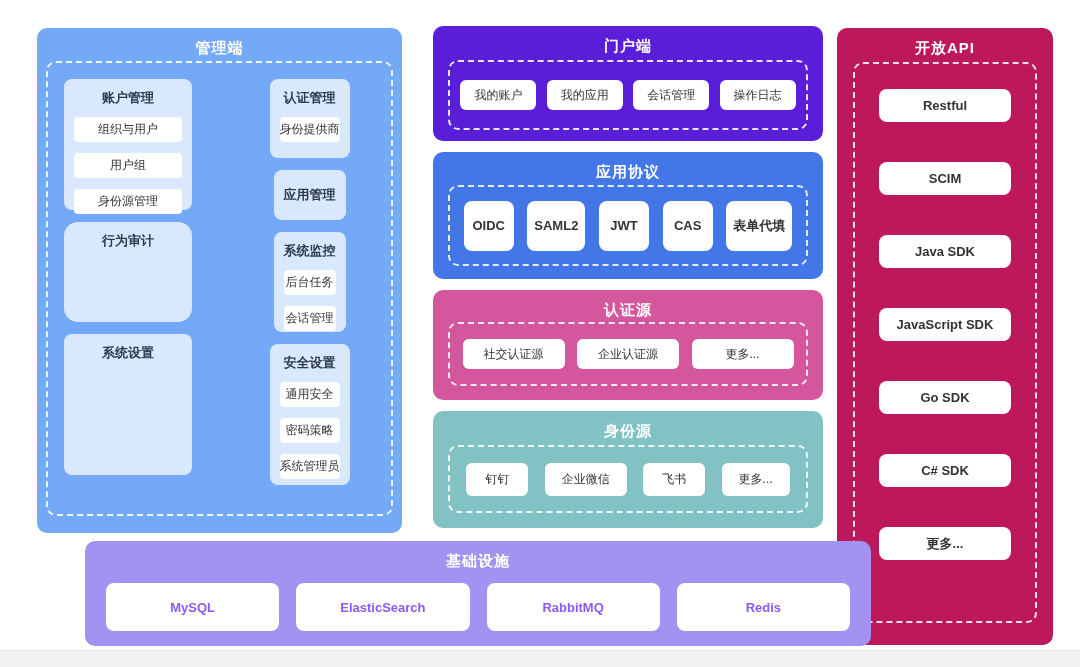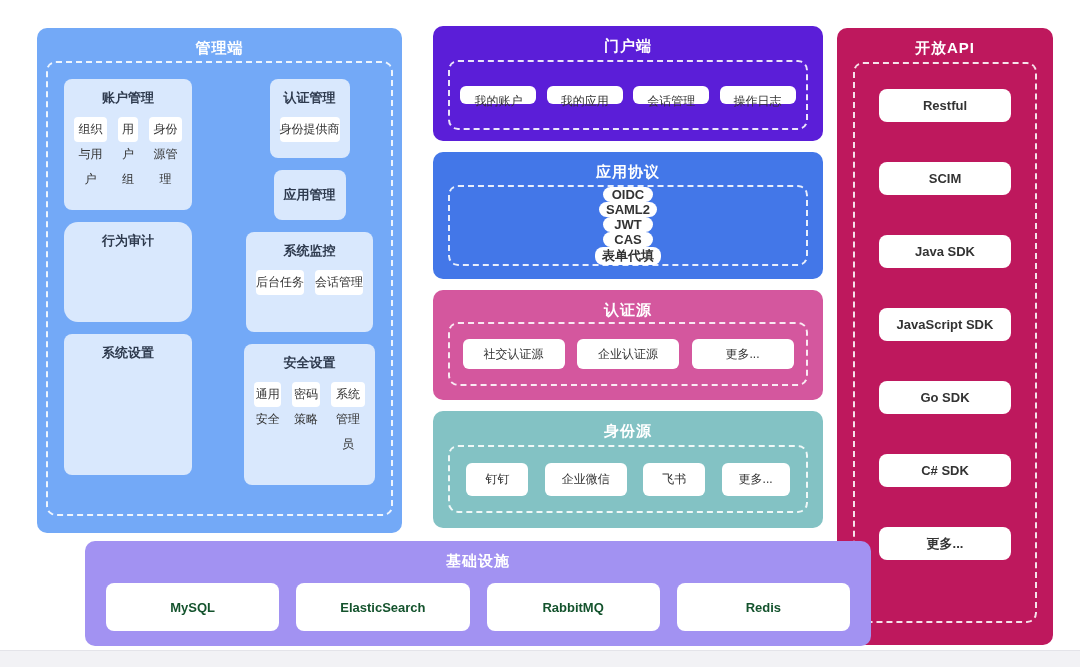--- a/index.html
+++ b/index.html
@@ -12,57 +12,57 @@
   .dashed{position:absolute;border:2px dashed rgba(255,255,255,0.88);border-radius:10px;box-sizing:border-box;}
 
   
   .block-admin{left:37px;top:28px;width:365px;height:505px;}
   .admin-dashed{left:9px;top:33px;width:347px;height:455px;padding:16px;display:flex;justify-content:space-between;}
   .admin-col{display:flex;flex-direction:column;gap:12px;}
   .admin-col.left{width:128px;}
   .admin-col.right{width:131px;align-items:center;}
   .admin-card{border-radius:8px;box-sizing:border-box;display:flex;flex-direction:column;padding:10px 10px 0;}
   .admin-card-title{text-align:center;font-size:13px;font-weight:600;color:#2e3a4e;height:18px;line-height:18px;margin-bottom:10px;flex:0 0 auto;}
-  .admin-card-items{display:flex;gap:11px;}
+  .admin-card-items{display:flex;flex-direction:column;gap:11px;}
   .admin-pill{background:#ffffff;height:25px;line-height:25px;border-radius:4px;text-align:center;font-size:12px;color:#333333;}
   .admin-col.left  .admin-card:nth-of-type(1){height:131px;}
   .admin-col.left  .admin-card:nth-of-type(2){height:100px;border-radius:14px;}
   .admin-col.left  .admin-card:nth-of-type(3){height:141px;}
   .admin-col.right .admin-card:nth-of-type(1){height:79px;}
   .admin-col.right .admin-card:nth-of-type(2){height:50px;justify-content:center;padding-top:0;}
   .admin-col.right .admin-card:nth-of-type(2) .admin-card-title{margin-bottom:0;}
   .admin-col.right .admin-card:nth-of-type(3){height:100px;}
   .admin-col.right .admin-card:nth-of-type(4){height:141px;}
 
   
   .block-portal{left:433px;top:26px;width:390px;height:115px;}
   .portal-dashed{left:15px;top:34px;width:360px;height:70px;display:flex;align-items:center;justify-content:space-evenly;}
-  .mid-pill{background:#ffffff;border-radius:6px;height:18px;line-height:30px;padding:0 14px;font-size:12px;font-weight:500;color:#333333;text-align:center;}
+  .mid-pill{background:#ffffff;border-radius:6px;height:30px;line-height:30px;padding:0 14px;font-size:12px;font-weight:500;color:#333333;text-align:center;}
 
   .block-protocols{left:433px;top:152px;width:390px;height:127px;}
-  .protocols-dashed{left:15px;top:33px;width:360px;height:81px;display:flex;align-items:center;justify-content:space-evenly;flex-direction:column;}
+  .protocols-dashed{left:15px;top:33px;width:360px;height:81px;display:flex;align-items:center;justify-content:space-evenly;}
   .protocol-pill{background:#ffffff;border-radius:8px;min-width:50px;height:50px;display:flex;align-items:center;justify-content:center;font-size:13px;font-weight:bold;color:#333333;padding:0 7px;box-sizing:border-box;}
 
   .block-auth{left:433px;top:290px;width:390px;height:110px;}
   .auth-dashed{left:15px;top:32px;width:360px;height:64px;display:flex;align-items:center;justify-content:space-evenly;}
   .auth-pill{background:#ffffff;border-radius:6px;width:102px;height:30px;line-height:30px;font-size:12px;font-weight:500;color:#333333;text-align:center;}
 
   .block-identity{left:433px;top:411px;width:390px;height:117px;}
   .identity-dashed{left:15px;top:34px;width:360px;height:68px;display:flex;align-items:center;justify-content:space-evenly;}
   .identity-pill{background:#ffffff;border-radius:6px;height:33px;line-height:33px;min-width:28px;padding:0 17px;font-size:12px;font-weight:500;color:#333333;text-align:center;}
 
   
   .block-api{left:837px;top:28px;width:216px;height:617px;}
   .api-dashed{left:16px;top:34px;width:184px;height:561px;padding-top:25px;display:flex;flex-direction:column;align-items:center;gap:40px;}
   .api-pill{width:132px;height:33px;line-height:33px;background:#ffffff;border-radius:8px;text-align:center;font-weight:bold;font-size:13px;color:#333333;flex:0 0 auto;}
 
   
   .block-infra{left:37px;top:541px;width:786px;height:105px;margin-left:48px;}
   .infra-row{position:absolute;left:21px;top:42px;width:744px;height:48px;display:flex;gap:17px;}
-  .infra-pill{flex:1;background:#ffffff;border-radius:8px;display:flex;align-items:center;justify-content:center;font-weight:bold;font-size:13px;color:#14532d;}
+  .infra-pill{flex:1;background:#ffffff;border-radius:8px;display:flex;align-items:center;justify-content:center;font-weight:bold;font-size:13px;color:#8b5cf6;}
 
   .footer-strip{position:absolute;left:0;top:650px;width:1080px;height:17px;background:#f2f2f5;border-top:1px solid #e4e4e9;box-sizing:border-box;}
 </style>
 </head>
 <body>
 
 <div id="canvas">
 
   <div class="block block-admin" style="background: rgb(115, 169, 247);">
     <div class="block-title">管理端</div>

